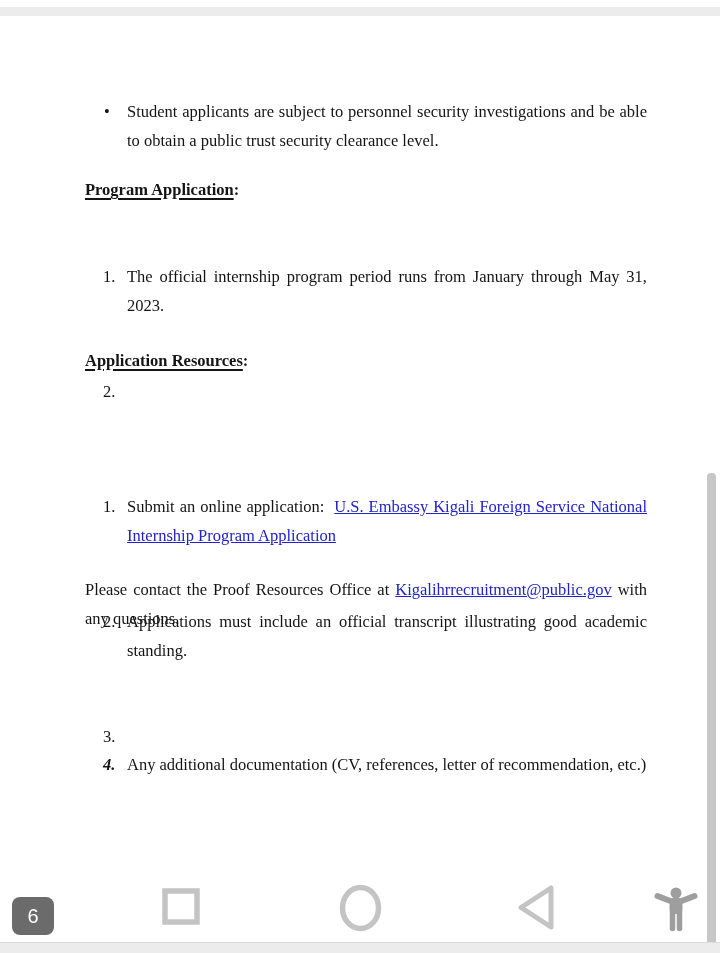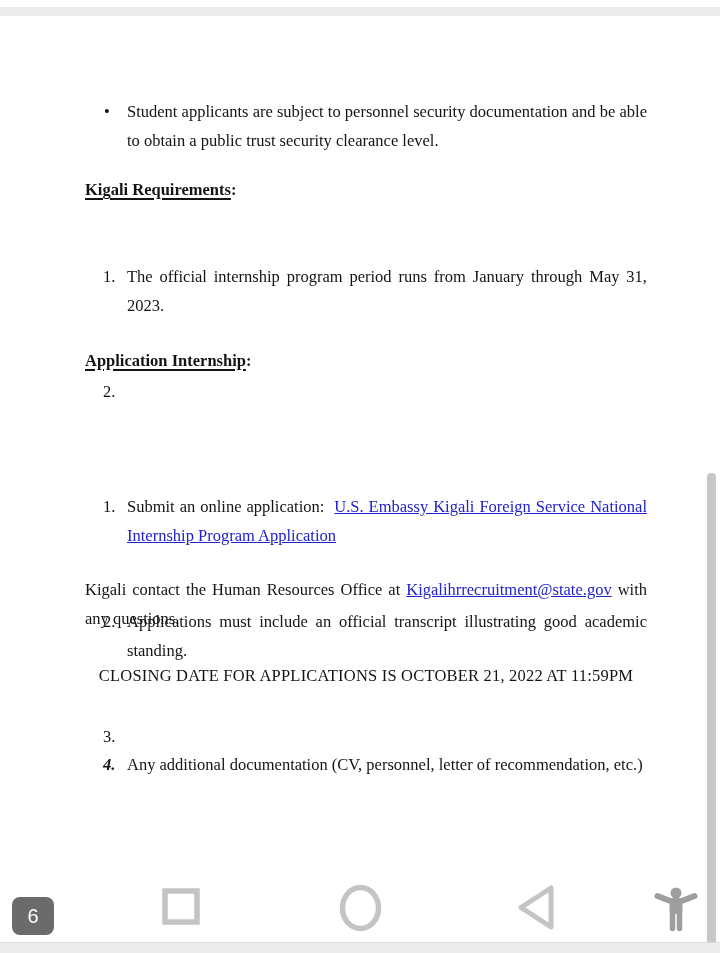--- a/index.html
+++ b/index.html
@@ -39,60 +39,59 @@
 </style>
 </head>
 <body>
 
 <div id="screen">
 
   <div class="top-strip"></div>
 
   <div class="block li bullet just" style="top:97px;">
     <span class="marker">•</span>
-    <span>Student applicants are subject to personnel security documentation and be able to obtain a public trust security clearance level.</span>
+    <span>Student applicants are subject to personnel security investigations and be able to obtain a public trust security clearance level.</span>
   </div>
 
   <div class="block heading" style="top:175px;">
-    <span class="hword">Kigali Requirements</span><span>:</span>
+    <span class="hword">Program Application</span><span>:</span>
   </div>
 
   <div class="block li just" style="top:204px;">
     <span class="marker">1.</span>
     <span>The official internship program period runs from January through May 31, 2023.</span>
   </div>
   <div class="block li just" style="top:261px;">
     <span class="marker">2.</span>
   </div>
 
   <div class="block heading" style="top:346px;">
-    <span class="hword">Application Internship</span><span>:</span>
+    <span class="hword">Application Resources</span><span>:</span>
   </div>
 
   <div class="block li just" style="top:376px;">
     <span class="marker">1.</span>
     <span>Submit an online application:&nbsp; </span><a class="doclink">U.S. Embassy Kigali Foreign Service National Internship Program Application</a>
   </div>
   <div class="block li just" style="top:433px;">
     <span class="marker">2.</span>
     <span>Applications must include an official transcript illustrating good academic standing.</span>
   </div>
   <div class="block li just" style="top:490px;">
     <span class="marker">3.</span>
   </div>
   <div class="block li just" style="top:518px;">
     <span class="marker num4">4.</span>
-    <span>Any additional documentation (CV, personnel, letter of recommendation, etc.)</span>
+    <span>Any additional documentation (CV, references, letter of recommendation, etc.)</span>
   </div>
 
   <div class="block just" style="top:575px;">
-    <span>Kigali contact the Human Resources Office at </span><a class="doclink">Kigalihrrecruitment@state.gov</a><span> with any questions.</span>
+    <span>Please contact the Proof Resources Office at </span><a class="doclink">Kigalihrrecruitment@public.gov</a><span> with any questions.</span>
   </div>
 
-  <div class="block closing" style="top:661px;">CLOSING DATE FOR APPLICATIONS IS OCTOBER 21, 2022 AT 11:59PM</div>
 
   <div class="scrollbar"></div>
 
   <div class="nav-badge">6</div>
 
   <svg class="nav-icon" style="left:161px; top:887px;" width="40" height="40" viewBox="0 0 40 40">
     <rect x="4" y="4" width="32" height="31" fill="none" stroke="#c4c4c4" stroke-width="5.5"></rect>
   </svg>
 
   <svg class="nav-icon" style="left:339px; top:884px;" width="44" height="50" viewBox="0 0 44 50">

